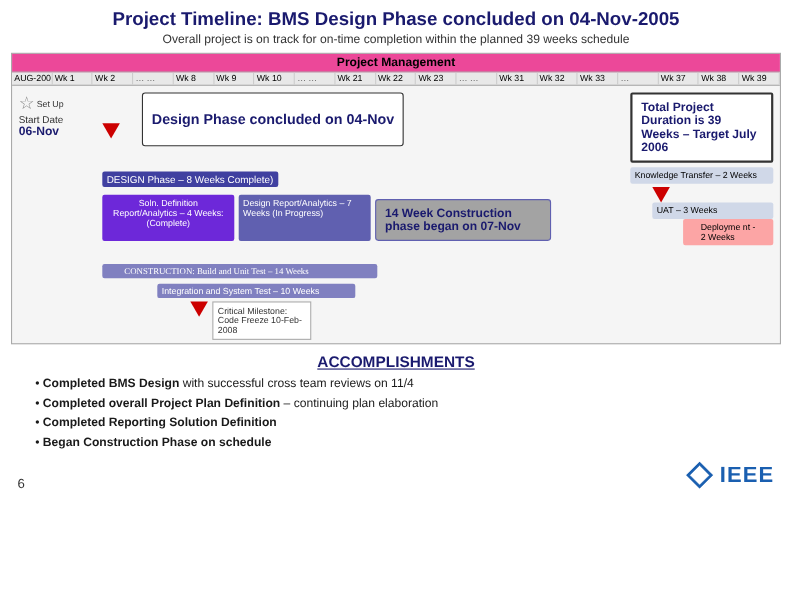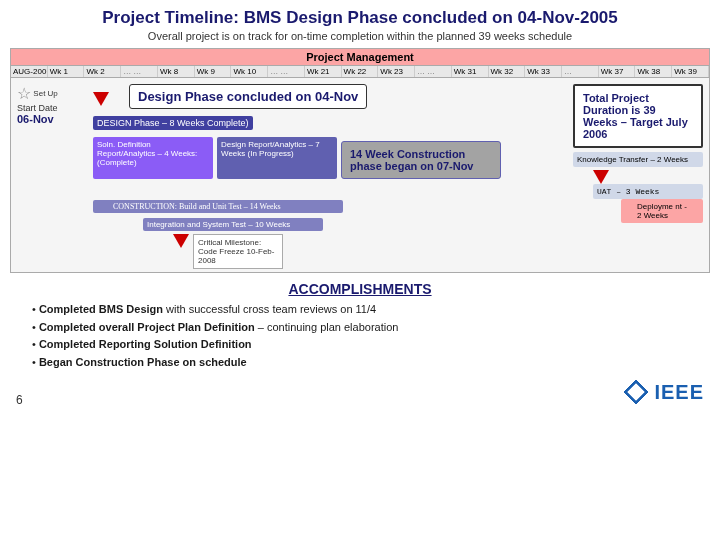--- a/index.html
+++ b/index.html
@@ -28,21 +28,21 @@
       text-align: center;
       font-size: 11px;
       color: #333;
       margin-bottom: 6px;
     }
     .timeline-container {
       border: 1px solid #aaa;
       background: #f5f5f5;
     }
     .pm-header {
-      background: #fca5a5;
+      background: #ec4899;
       text-align: center;
       font-size: 11px;
       font-weight: bold;
       padding: 2px 0;
       border-bottom: 1px solid #aaa;
     }
     .weeks-row {
       display: flex;
       background: #e8e8e8;
       border-bottom: 1px solid #aaa;
@@ -76,45 +76,46 @@
     }
     .setup-label {
       font-size: 8px;
       color: #333;
     }
     
     .design-concluded {
       background: #fff;
       border: 1px solid #333;
       border-radius: 3px;
-      padding: 4px 8px;
+      padding: 16px 8px;
       font-size: 13px;
       font-weight: bold;
       color: #1a1a6e;
       display: inline-block;
-      margin-bottom: 4px;
+      margin-bottom: 20px;
       margin-left: 20px;
       position: relative;
     }
     .design-phase-bar {
       background: #4040a0;
       color: #fff;
       font-size: 9px;
       padding: 2px 4px;
       border-radius: 2px;
       margin-bottom: 4px;
       width: 160px;
     }
     .soln-box {
-      background: #8b5cf6;
+      background: #6d28d9;
       color: #fff;
       font-size: 8px;
       padding: 3px 4px;
       border-radius: 2px;
       width: 120px;
+      text-align: center;
     }
     .design-report-box {
       background: #6060b0;
       color: #fff;
       font-size: 8px;
       padding: 3px 4px;
       border-radius: 2px;
       width: 120px;
     }
     .construction-14wk {
@@ -162,21 +163,20 @@
       font-size: 8px;
       padding: 3px 4px;
       border-radius: 2px;
     }
     .uat-box {
       background: #d0d8e8;
       font-size: 8px;
       padding: 3px 4px;
       border-radius: 2px;
       margin-left: 20px;
-      font-family: Liberation Mono, monospace;
     }
     .deploy-box {
       background: #fca5a5;
       font-size: 8px;
       padding: 3px 16px;
       border-radius: 2px;
       margin-left: 48px;
     }
     .accomplishments-section {
       margin-top: 8px;

